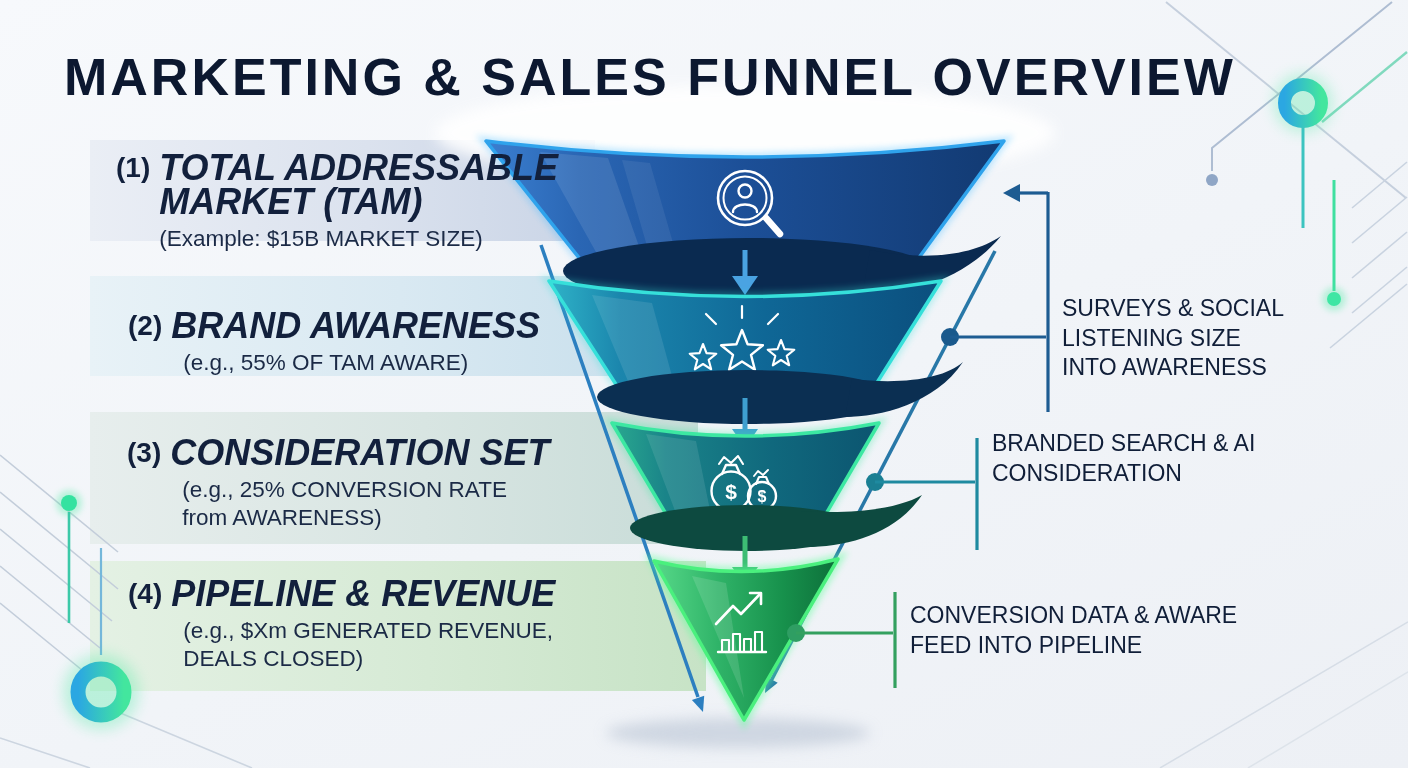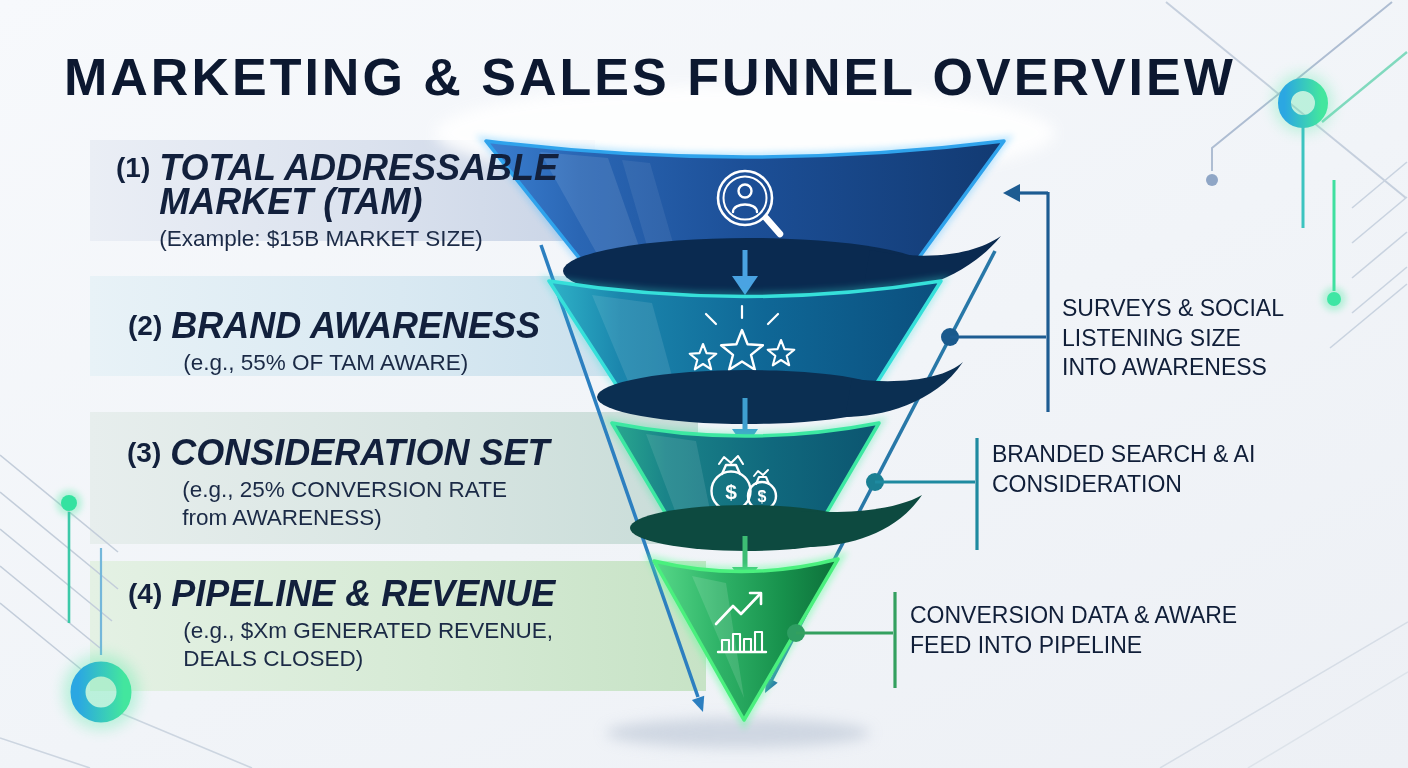--- a/index.html
+++ b/index.html
@@ -32,21 +32,21 @@
   .stage .subs{margin-top:6px;}
   .stage.ind .subs{padding-left:12px;}
   .stage1{left:116px;top:151px;}
   .stage2{left:128px;top:309px;}
   .stage3{left:127px;top:436px;}
   .stage4{left:128px;top:577px;}
   
   .ann{position:absolute;color:#101e38;font-size:23px;line-height:29.5px;}
   .ann .b{font-weight:normal;}
   .ann1{left:1062px;top:294px;}
-  .ann2{left:992px;top:440px;}
+  .ann2{left:992px;top:429px;}
   .ann3{left:910px;top:601px;}
 </style>
 </head>
 <body>
 
 <div class="canvas">
 
   <div class="band band1"></div>
   <div class="band band2"></div>
   <div class="band band3"></div>

